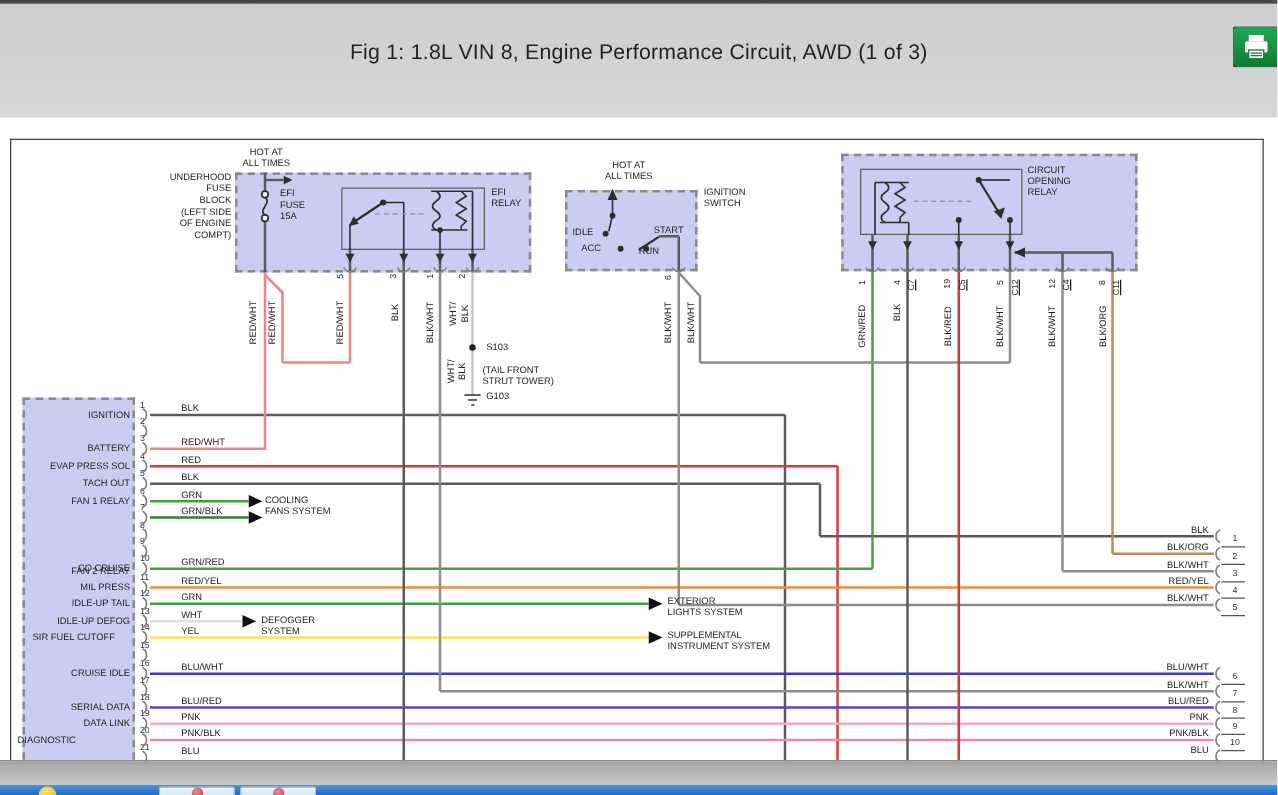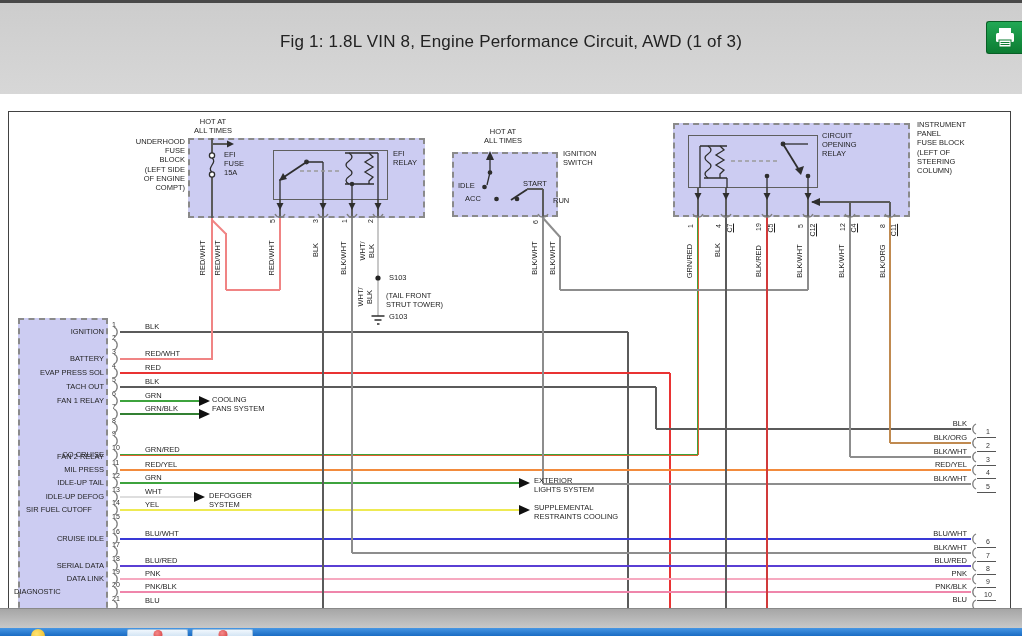--- a/index.html
+++ b/index.html
@@ -238,44 +238,38 @@
     <div class="abs" style="top: 150px; font-size: 7.5px; line-height: 9.2px; white-space: pre; color: rgb(30, 30, 30); left: 224px;">EFI
 FUSE
 15A</div>
     <div class="abs" style="top: 149px; font-size: 7.5px; line-height: 9.2px; white-space: pre; color: rgb(30, 30, 30); left: 393px;">EFI
 RELAY</div>
     <div class="abs" style="top: 127px; font-size: 7.5px; line-height: 9.2px; white-space: pre; color: rgb(30, 30, 30); left: 423px; width: 160px; text-align: center;">HOT AT
 ALL TIMES</div>
     <div class="abs" style="top: 181px; font-size: 7.5px; line-height: 9.2px; white-space: pre; color: rgb(30, 30, 30); left: 458px;">IDLE</div>
     <div class="abs" style="top: 194px; font-size: 7.5px; line-height: 9.2px; white-space: pre; color: rgb(30, 30, 30); left: 465px;">ACC</div>
     <div class="abs" style="top: 179px; font-size: 7.5px; line-height: 9.2px; white-space: pre; color: rgb(30, 30, 30); left: 523px;">START</div>
-    <div class="abs" style="top: 196px; font-size: 7.5px; line-height: 9.2px; white-space: pre; color: rgb(30, 30, 30); left: 511px; margin-left: 42px;">RUN</div>
+    <div class="abs" style="top: 196px; font-size: 7.5px; line-height: 9.2px; white-space: pre; color: rgb(30, 30, 30); left: 511px;">RUN</div>
     <div class="abs" style="top: 149px; font-size: 7.5px; line-height: 9.2px; white-space: pre; color: rgb(30, 30, 30); left: 563px;">IGNITION
 SWITCH</div>
     <div class="abs" style="top: 131px; font-size: 7.5px; line-height: 9.2px; white-space: pre; color: rgb(30, 30, 30); left: 822px;">CIRCUIT
 OPENING
 RELAY</div>
-    <div class="abs" style="top: 120px; font-size: 7.5px; line-height: 9.2px; white-space: pre; color: rgb(30, 30, 30); left: 917px;">INSTRUMENT
-PANEL
-FUSE BLOCK
-(LEFT OF
-STEERING
-COLUMN)</div>
     <div class="abs" style="top: 273px; font-size: 7.5px; line-height: 9.2px; white-space: pre; color: rgb(30, 30, 30); left: 389px;">S103</div>
     <div class="abs" style="top: 291px; font-size: 7.5px; line-height: 9.2px; white-space: pre; color: rgb(30, 30, 30); left: 386px;">(TAIL FRONT
 STRUT TOWER)</div>
     <div class="abs" style="top: 312px; font-size: 7.5px; line-height: 9.2px; white-space: pre; color: rgb(30, 30, 30); left: 389px;">G103</div>
     <div class="abs" style="top: 395px; font-size: 7.5px; line-height: 9.2px; white-space: pre; color: rgb(30, 30, 30); left: 212px;">COOLING
 FANS SYSTEM</div>
     <div class="abs" style="top: 491px; font-size: 7.5px; line-height: 9.2px; white-space: pre; color: rgb(30, 30, 30); left: 209px;">DEFOGGER
 SYSTEM</div>
     <div class="abs" style="top: 476px; font-size: 7.5px; line-height: 9.2px; white-space: pre; color: rgb(30, 30, 30); left: 534px;">EXTERIOR
 LIGHTS SYSTEM</div>
     <div class="abs" style="top: 503px; font-size: 7.5px; line-height: 9.2px; white-space: pre; color: rgb(30, 30, 30); left: 534px;">SUPPLEMENTAL
-RESTRAINTS COOLING</div>
+INSTRUMENT SYSTEM</div>
     <div class="abs" style="left: 168px; top: 253px; width: 70px; height: 10px; font-size: 7.5px; line-height: 10px; text-align: center; transform: rotate(-90deg); color: rgb(30, 30, 30);">RED/WHT</div>
     <div class="abs" style="left: 183px; top: 253px; width: 70px; height: 10px; font-size: 7.5px; line-height: 10px; text-align: center; transform: rotate(-90deg); color: rgb(30, 30, 30);">RED/WHT</div>
     <div class="abs" style="left: 237px; top: 253px; width: 70px; height: 10px; font-size: 7.5px; line-height: 10px; text-align: center; transform: rotate(-90deg); color: rgb(30, 30, 30);">RED/WHT</div>
     <div class="abs" style="left: 281px; top: 245px; width: 70px; height: 10px; font-size: 7.5px; line-height: 10px; text-align: center; transform: rotate(-90deg); color: rgb(30, 30, 30);">BLK</div>
     <div class="abs" style="left: 309px; top: 253px; width: 70px; height: 10px; font-size: 7.5px; line-height: 10px; text-align: center; transform: rotate(-90deg); color: rgb(30, 30, 30);">BLK/WHT</div>
     <div class="abs" style="left: 328px; top: 246px; width: 70px; height: 10px; font-size: 7.5px; line-height: 10px; text-align: center; transform: rotate(-90deg); color: rgb(30, 30, 30);">WHT/</div>
     <div class="abs" style="left: 337px; top: 246px; width: 70px; height: 10px; font-size: 7.5px; line-height: 10px; text-align: center; transform: rotate(-90deg); color: rgb(30, 30, 30);">BLK</div>
     <div class="abs" style="left: 326px; top: 292px; width: 70px; height: 10px; font-size: 7.5px; line-height: 10px; text-align: center; transform: rotate(-90deg); color: rgb(30, 30, 30);">WHT/</div>
     <div class="abs" style="left: 335px; top: 292px; width: 70px; height: 10px; font-size: 7.5px; line-height: 10px; text-align: center; transform: rotate(-90deg); color: rgb(30, 30, 30);">BLK</div>
     <div class="abs" style="left: 500px; top: 253px; width: 70px; height: 10px; font-size: 7.5px; line-height: 10px; text-align: center; transform: rotate(-90deg); color: rgb(30, 30, 30);">BLK/WHT</div>

